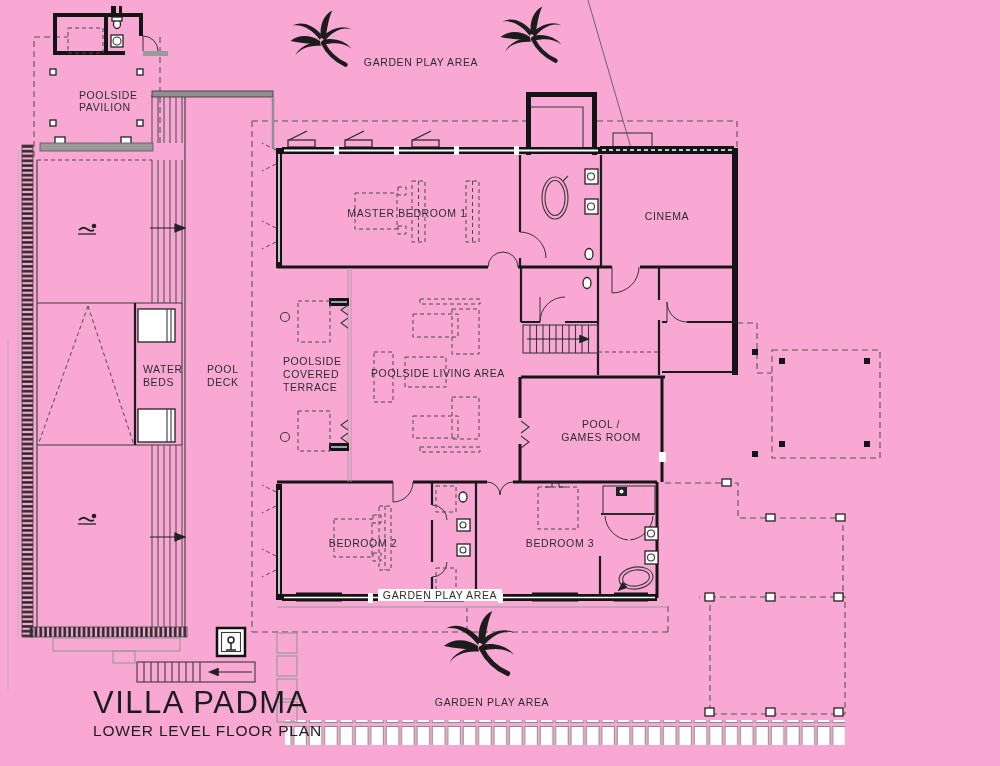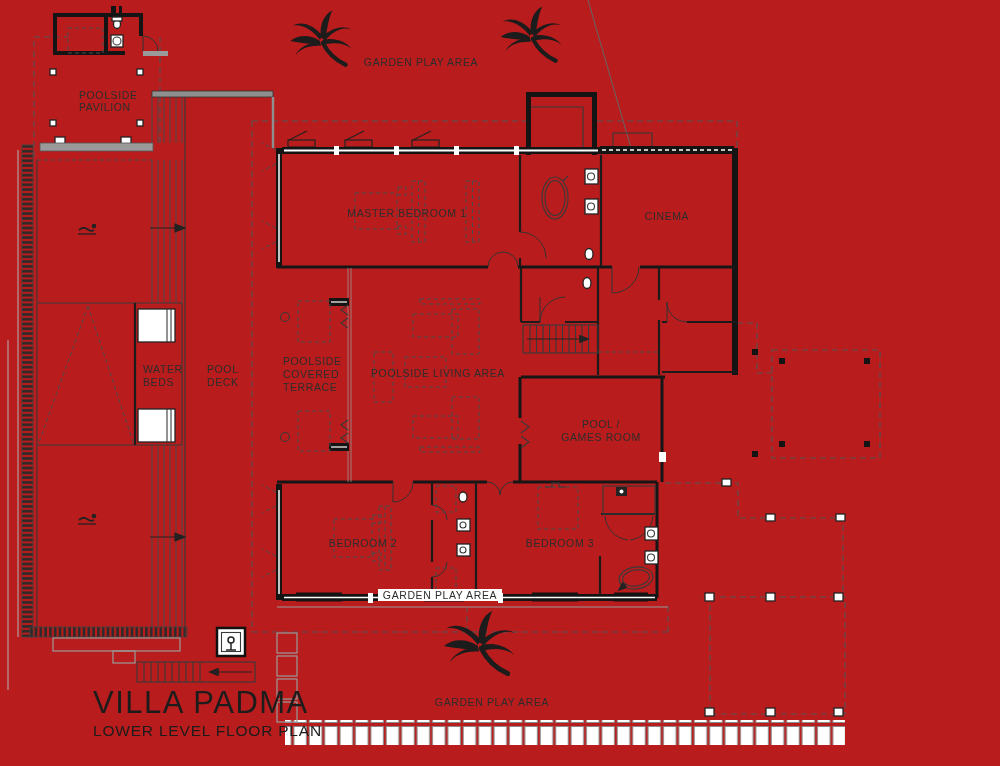--- a/index.html
+++ b/index.html
@@ -1,16 +1,16 @@
 <!DOCTYPE html>
 <html><head>
 <meta charset="utf-8">
 <style>
   html,body{margin:0;padding:0;background:#fff;}
-  #stage{position:relative;width:1000px;height:766px;background:#b91c1c;overflow:hidden;}
+  #stage{position:relative;width:1000px;height:766px;background:#f9a8d4;overflow:hidden;}
   svg{display:block;}
   .wall3{stroke:#161616;stroke-width:3;fill:none;}
   .wall2{stroke:#1b1b1b;stroke-width:2.2;fill:none;}
   .thin{stroke:#3a3a3a;stroke-width:1.1;fill:none;}
   .ltgrey{stroke:#b5b5b5;stroke-width:1;fill:none;}
   .grey{stroke:#9a9a9a;stroke-width:1.2;fill:none;}
   .dash{stroke:#555;stroke-width:1.1;fill:none;stroke-dasharray:6 4;}
   .fdash{stroke:#4a4a4a;stroke-width:1;fill:none;stroke-dasharray:4 3;}
   .fillw{fill:#141414;stroke:none;}
   .arc{stroke:#333;stroke-width:1;fill:none;}

